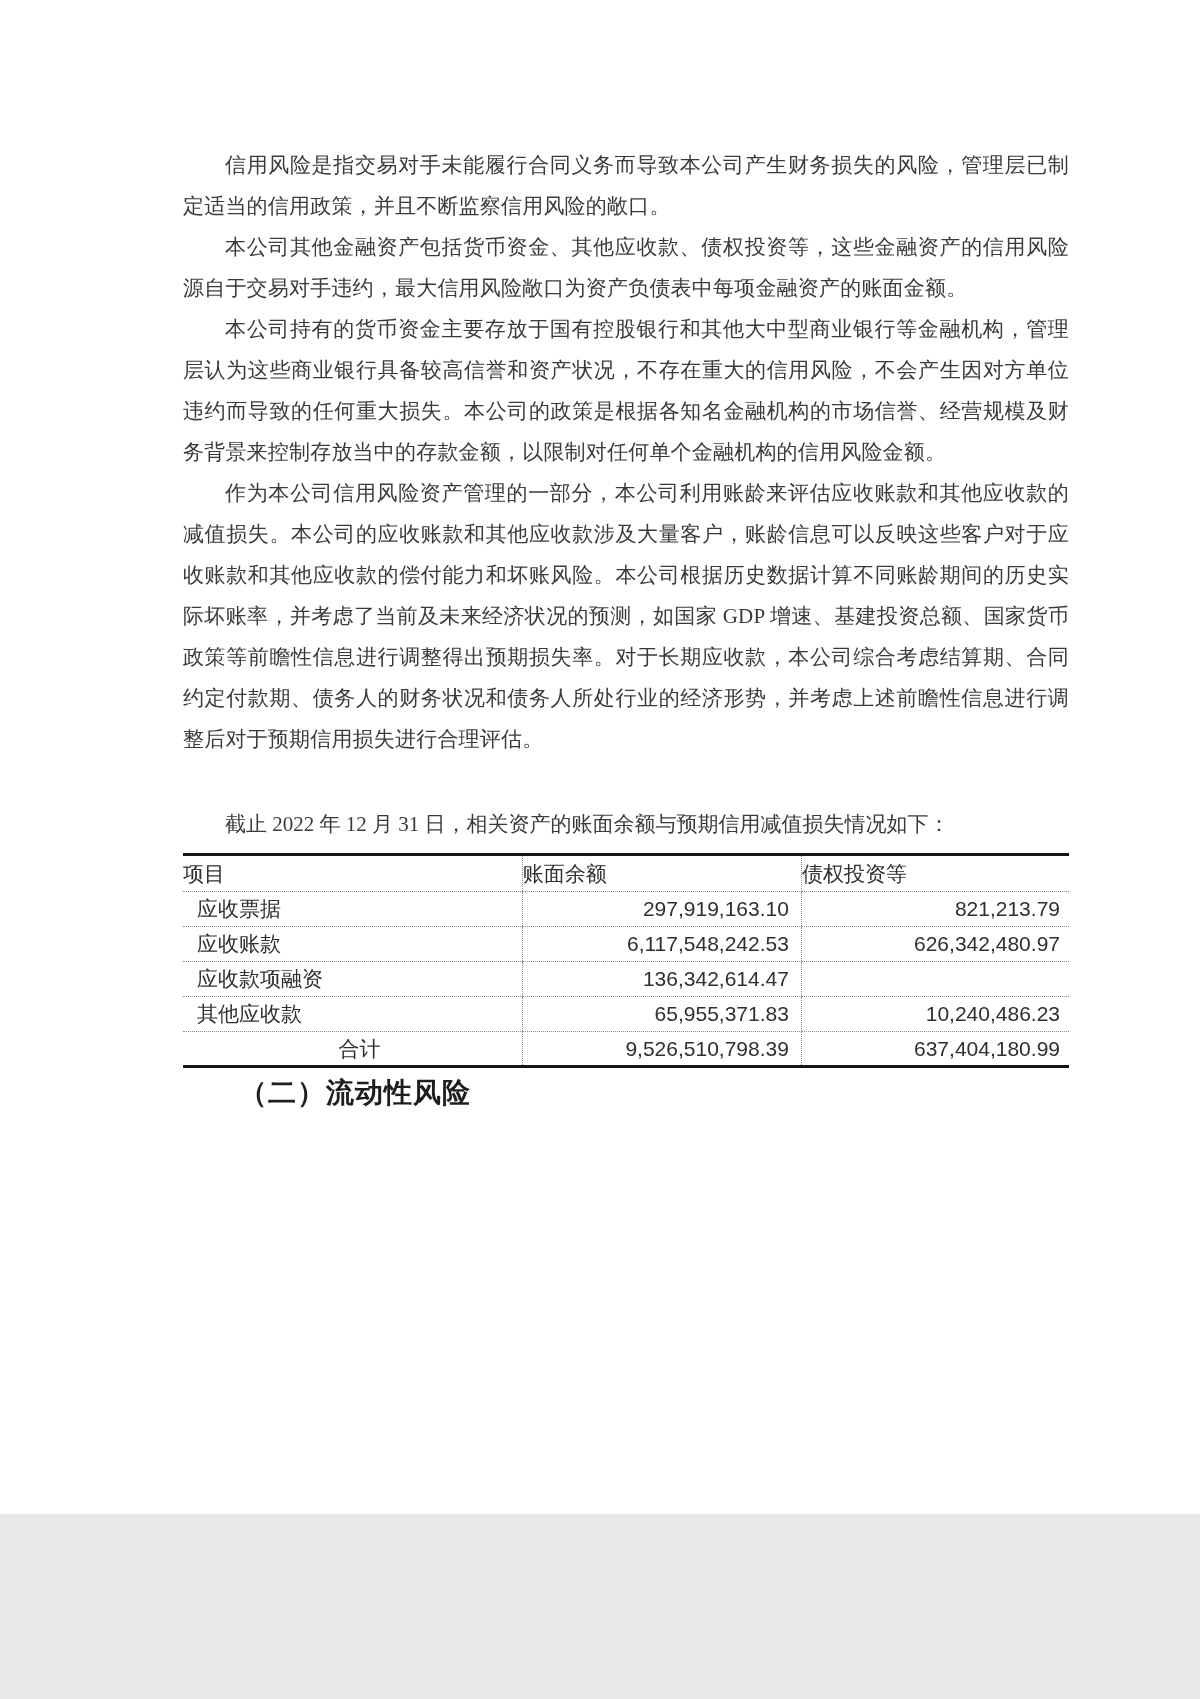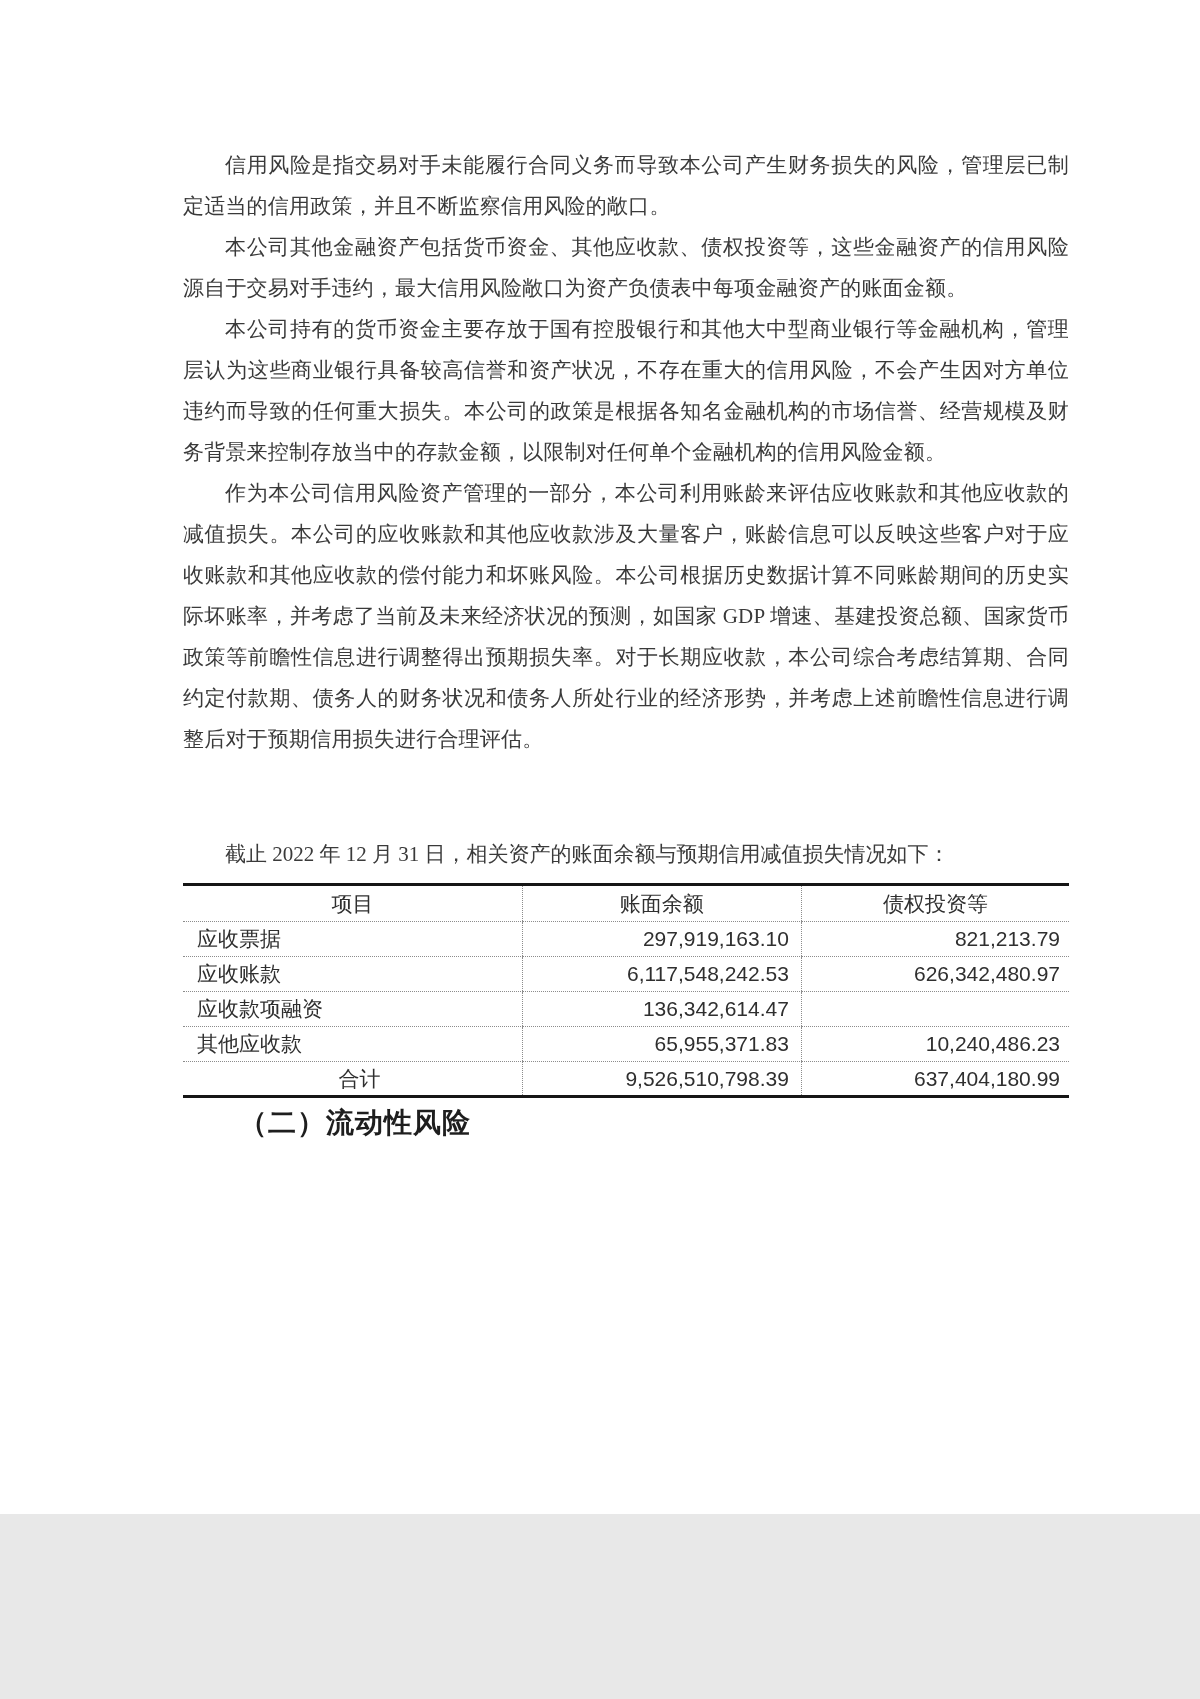--- a/index.html
+++ b/index.html
@@ -31,21 +31,21 @@
     font-size: 21px;
     line-height: 41px;
     text-align: justify;
     text-justify: inter-character;
     text-indent: 2em;
     color: #3a3a3a;
     letter-spacing: 0.2px;
   }
 
   .table-intro {
-    margin-top: 74px;
+    margin-top: 44px;
     font-size: 21px;
     line-height: 41px;
     text-indent: 2em;
     color: #3a3a3a;
   }
 
   table.impairment {
     margin-top: 8px;
     width: 100%;
     border-collapse: collapse;
@@ -55,21 +55,21 @@
   }
 
   table.impairment col.c1 { width: 38.3%; }
   table.impairment col.c2 { width: 31.5%; }
   table.impairment col.c3 { width: 30.2%; }
 
   table.impairment th {
     height: 37px;
     font-size: 21px;
     font-weight: normal;
-    text-align: center;
+    text-align: left;
     vertical-align: middle;
     color: #2f2f2f;
     border-bottom: 1px dotted #8c8c8c;
   }
 
   table.impairment td {
     height: 35px;
     vertical-align: middle;
     font-size: 21px;
     color: #2f2f2f;

